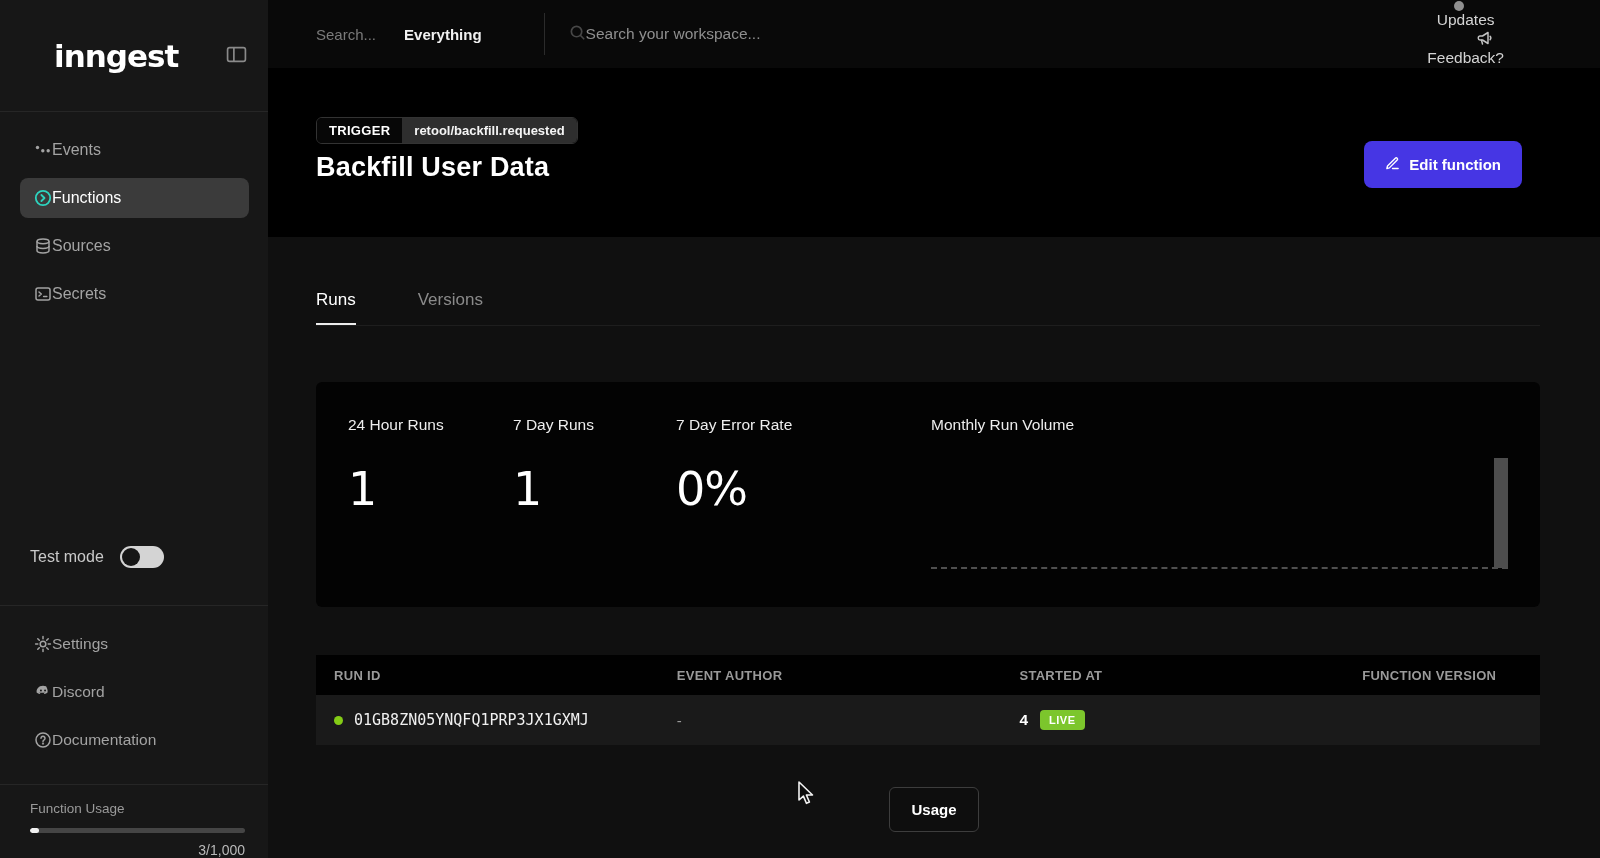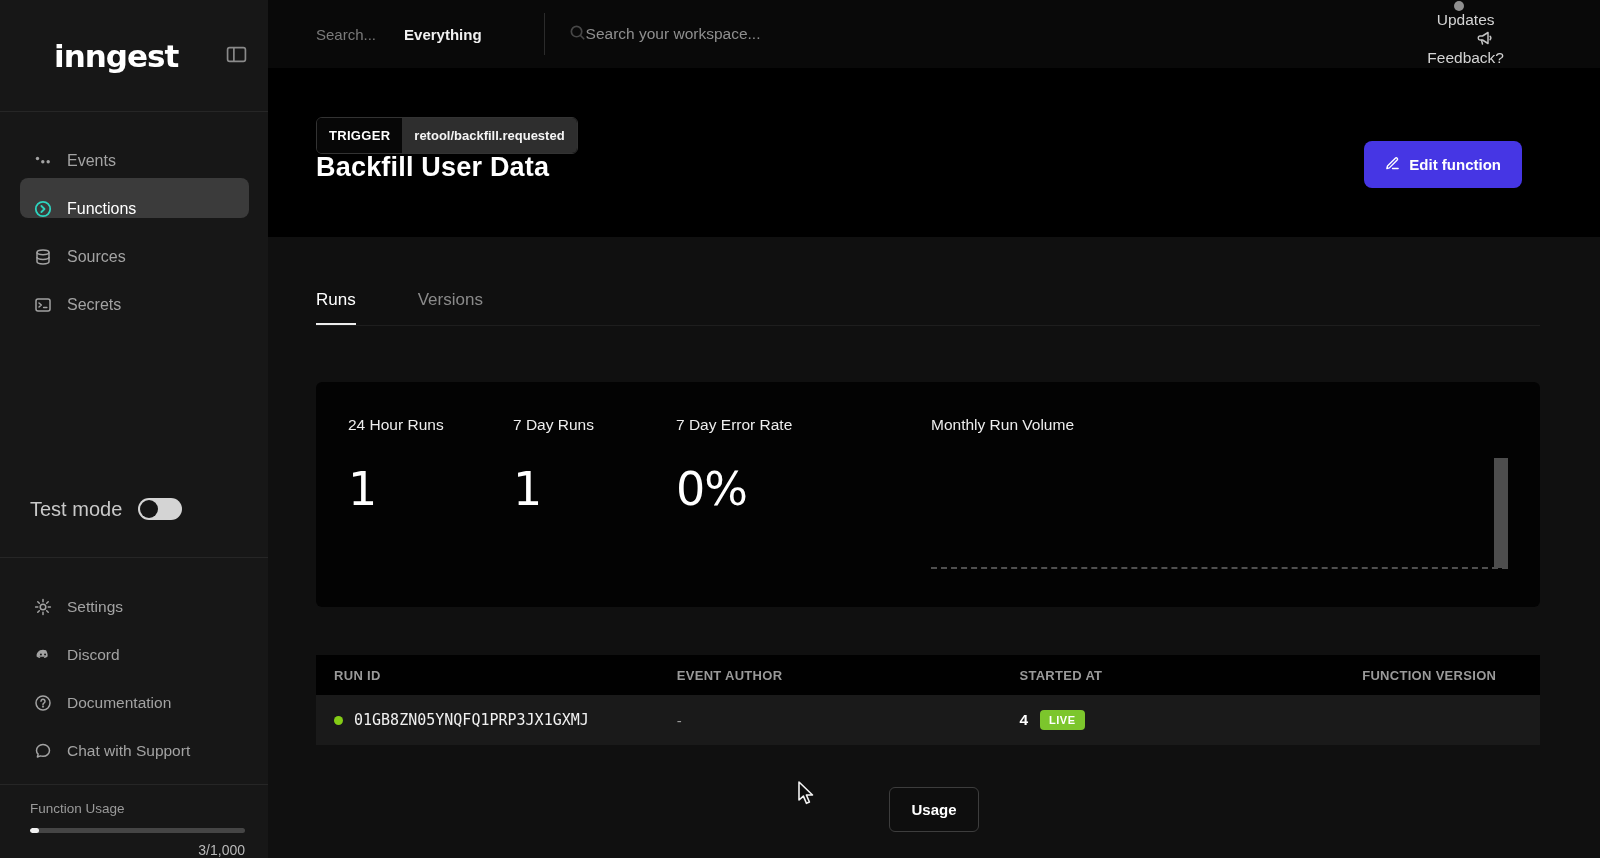--- a/index.html
+++ b/index.html
@@ -12,27 +12,27 @@
   
   .sidebar{ position:absolute; left:0; top:0; bottom:0; width:270px;
     background:#171717; border-right:1px solid #272727;
     display:flex; flex-direction:column; }
   .logo-row{ height:112px; border-bottom:1px solid #262626;
     display:flex; align-items:center; padding:0 22px 0 54px; flex:0 0 auto;}
   .logo{ font-family:"DejaVu Sans", sans-serif; font-weight:800; font-size:31px;
     letter-spacing:-1px; color:#fff; flex:1; }
   .panel-btn{ background:none; border:none; cursor:pointer; display:flex; }
   .nav{ padding:18px 20px 0 20px; flex:0 0 auto; }
-  .nav-item{ display:flex; align-items:flex-end; gap:15px; height:40px; margin-bottom:8px;
+  .nav-item{ display:flex; align-items:center; height:40px; margin-bottom:8px;
     padding:0 14px; border-radius:8px; color:#a3a3a3; font-size:16px; cursor:pointer; }
   .nav-item.active{ background:#3b3b3b; color:#fff; }
   .nav-item .ico{ width:18px; display:flex; justify-content:center; }
   .spacer{ flex:1 1 auto; }
   .testmode{ display:flex; align-items:center; gap:16px; padding:0 20px 0 30px;
-    height:44px; flex:0 0 auto; color:#c9c9c9; font-size:20px; }
+    height:44px; flex:0 0 auto; color:#c9c9c9; font-size:16px; }
   .toggle{ width:44px; height:22px; border-radius:11px; background:#d4d4d4;
     position:relative; cursor:pointer; }
   .toggle .knob{ position:absolute; left:2px; top:2px; width:18px; height:18px;
     border-radius:50%; background:#161616; }
   .sb-divider{ height:1px; background:#262626; margin-top:26px; flex:0 0 auto;}
   .footer-nav{ padding:18px 20px 0 20px; flex:0 0 auto;}
   .footer-nav .nav-item{ font-size:15.5px; margin-bottom:8px; }
   .usage{ padding:16px 24px 0 30px; flex:0 0 auto; }
   .usage-label{ color:#9a9a9a; font-size:13.5px; }
   .usage-track{ margin-top:12px; height:5px; border-radius:3px; background:#454545;
@@ -48,21 +48,21 @@
   .ws-search{ display:flex; align-items:center; gap:0; margin-left:24px; flex:1; }
   .ws-input{ background:transparent; border:none; outline:none; color:#cfcfcf;
     font-size:15.5px; width:320px; font-family:"Liberation Sans",sans-serif; }
   .ws-input::placeholder{ color:#8f8f8f; }
   .top-right{ display:flex; align-items:center;flex-direction:column; }
   .upd-dot{ width:10px; height:10px; border-radius:50%; background:#8f8f8f; }
   .top-link{ color:#d4d4d4; font-size:15.5px; margin-left:13px; cursor:pointer; }
   .mega{ margin-left:50px; display:flex; }
   
   .header-band{ position:absolute; left:268px; top:68px; right:0; height:169px; background:#000; }
-  .trigger{ position:absolute; left:48px; top:49px; display:flex; height:37px;
+  .trigger{ position:absolute; left:48px; top:49px; display:flex; height:27px;
     border-radius:6px; overflow:hidden; font-size:13px; border:1px solid #333; }
   .trigger-key{ background:#070707; color:#fff; font-weight:700; display:flex;
     align-items:center; padding:0 12px; letter-spacing:.3px; }
   .trigger-val{ background:#2e2e2e; color:#f5f5f5; font-weight:600; display:flex;
     align-items:center; padding:0 12px; }
   .fn-title{ position:absolute; left:48px; top:84px; font-size:27px; font-weight:700;
     color:#fff; letter-spacing:.2px; }
   .edit-btn{ position:absolute; right:78px; top:73px; height:47px; padding:0 21px;
     background:#4636e4; color:#fff; border:none; border-radius:8px; font-size:15px;
     font-weight:600; display:flex; align-items:center; gap:9px; cursor:pointer;
@@ -193,28 +193,20 @@
     <div class="nav-item">
       <span class="ico">
         <svg width="18" height="18" viewBox="0 0 18 18" fill="none" stroke="#a3a3a3" stroke-width="1.5" stroke-linecap="round">
           <circle cx="9" cy="9" r="7"></circle>
           <path d="M7 7.2a2 2 0 1 1 3.1 1.7c-.7.4-1.1.8-1.1 1.5"></path>
           <circle cx="9" cy="12.6" r=".4" fill="#a3a3a3"></circle>
         </svg>
       </span>
       <span>Documentation</span>
     </div>
-    <div class="nav-item">
-      <span class="ico">
-        <svg width="18" height="18" viewBox="0 0 18 18" fill="none" stroke="#a3a3a3" stroke-width="1.5" stroke-linejoin="round">
-          <path d="M9 2.5c-3.6 0-6.5 2.6-6.5 5.9 0 1.4.6 2.7 1.6 3.7L3.4 15l3-1.1c.8.3 1.7.4 2.6.4 3.6 0 6.5-2.6 6.5-5.9S12.6 2.5 9 2.5z"></path>
-        </svg>
-      </span>
-      <span>Chat with Support</span>
-    </div>
   </nav>
 
   <div class="sb-divider" style="margin-top:16px"></div>
 
   <div class="usage">
     <div class="usage-label">Function Usage</div>
     <div class="usage-track">
       <div class="usage-fill"></div>
     </div>
     <div class="usage-value">3/1,000</div>

